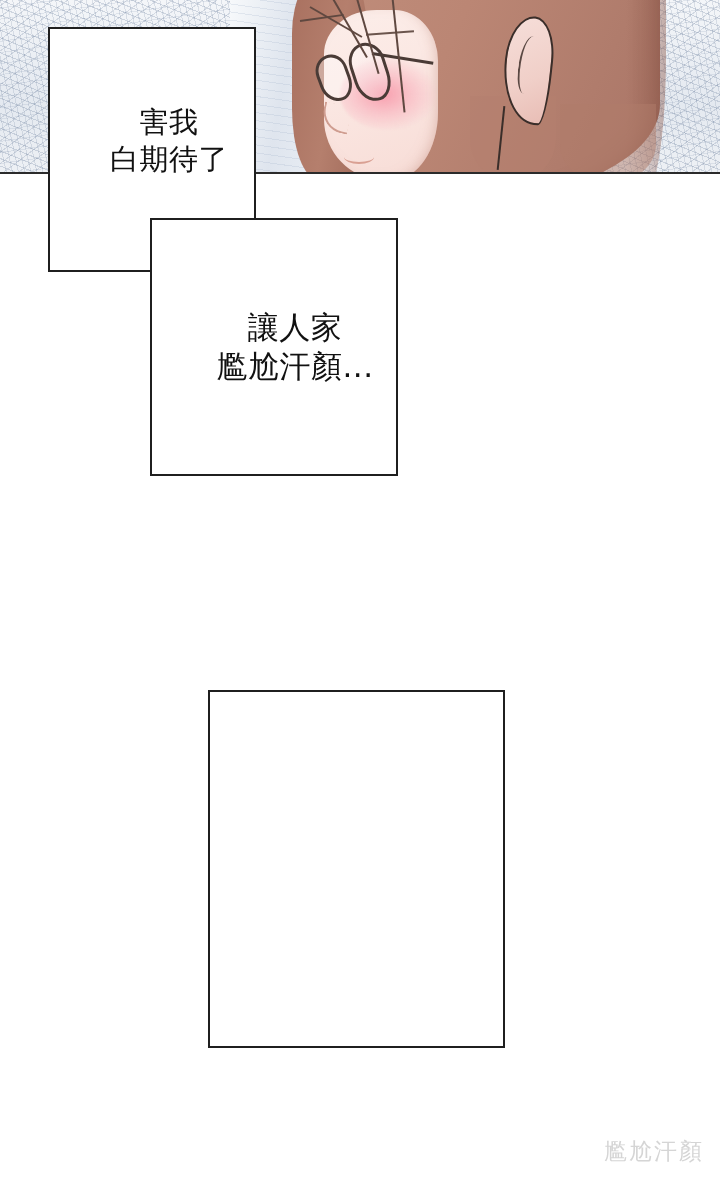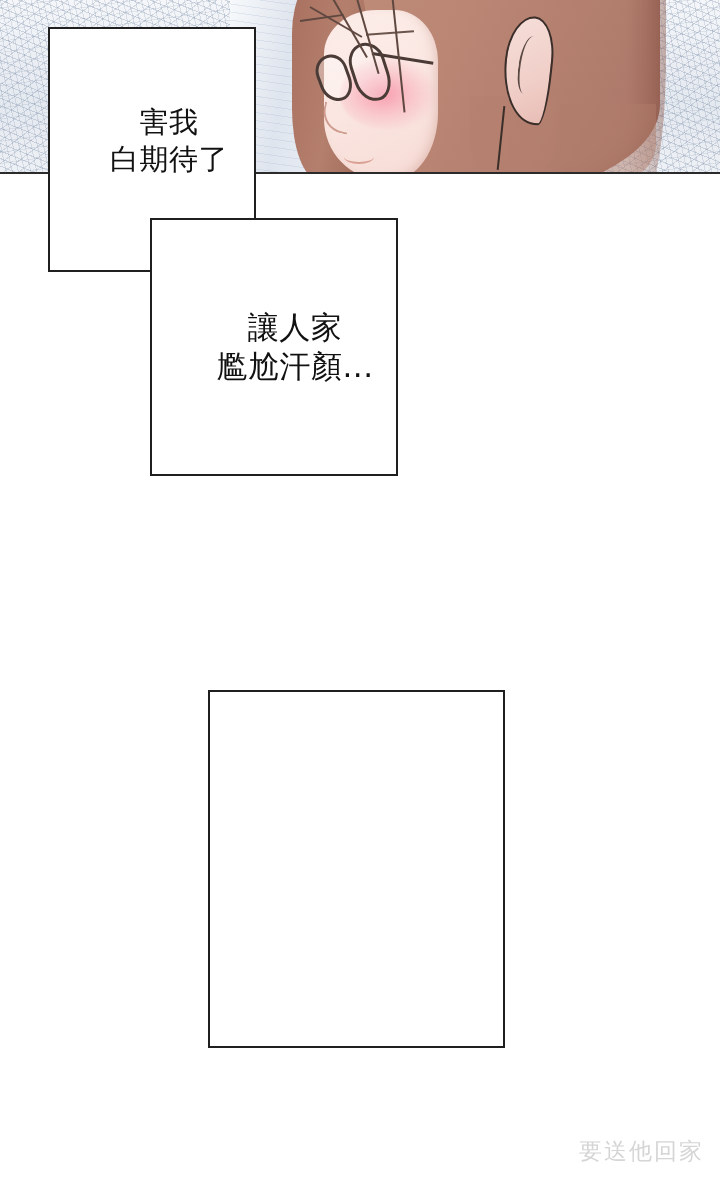--- a/index.html
+++ b/index.html
@@ -313,15 +313,15 @@
   <div class="seam-mask"></div>
 
   <div class="bubble-text text-a">害我
 白期待了</div>
 
   <div class="bubble-text text-b">讓人家
 尷尬汗顏...</div>
 
   <div class="bubble-c"></div>
 
-  <div class="watermark">要送他回家</div>
+  <div class="watermark">尷尬汗顏</div>
 
 </div>
 
 </body></html>

